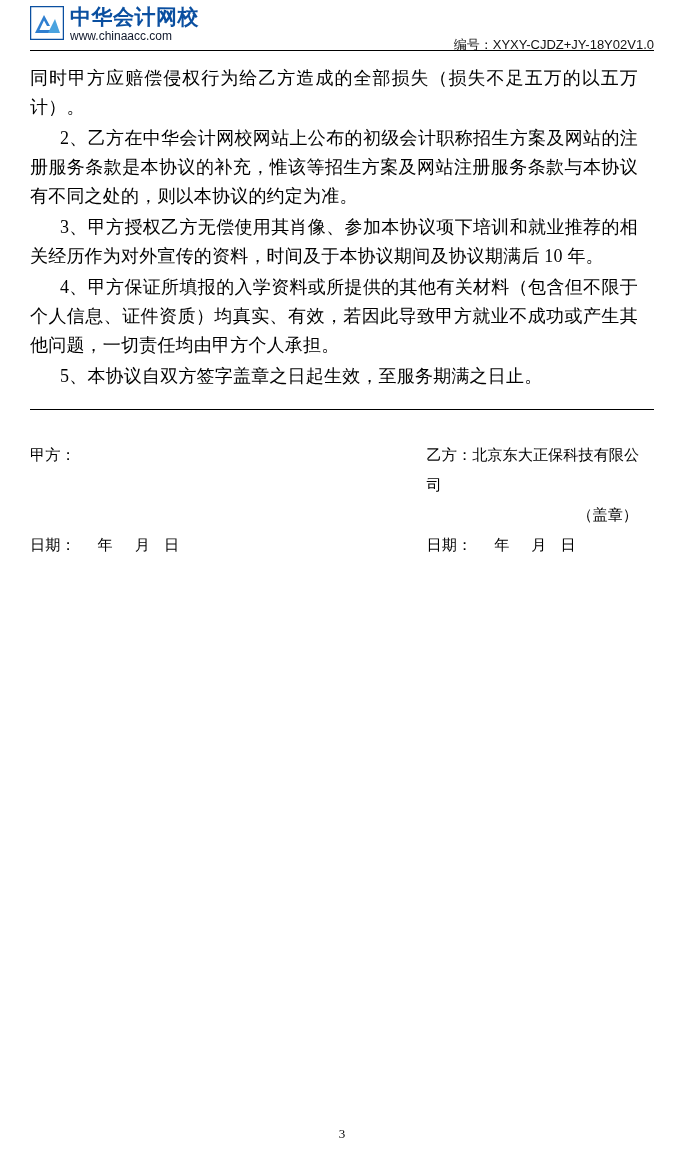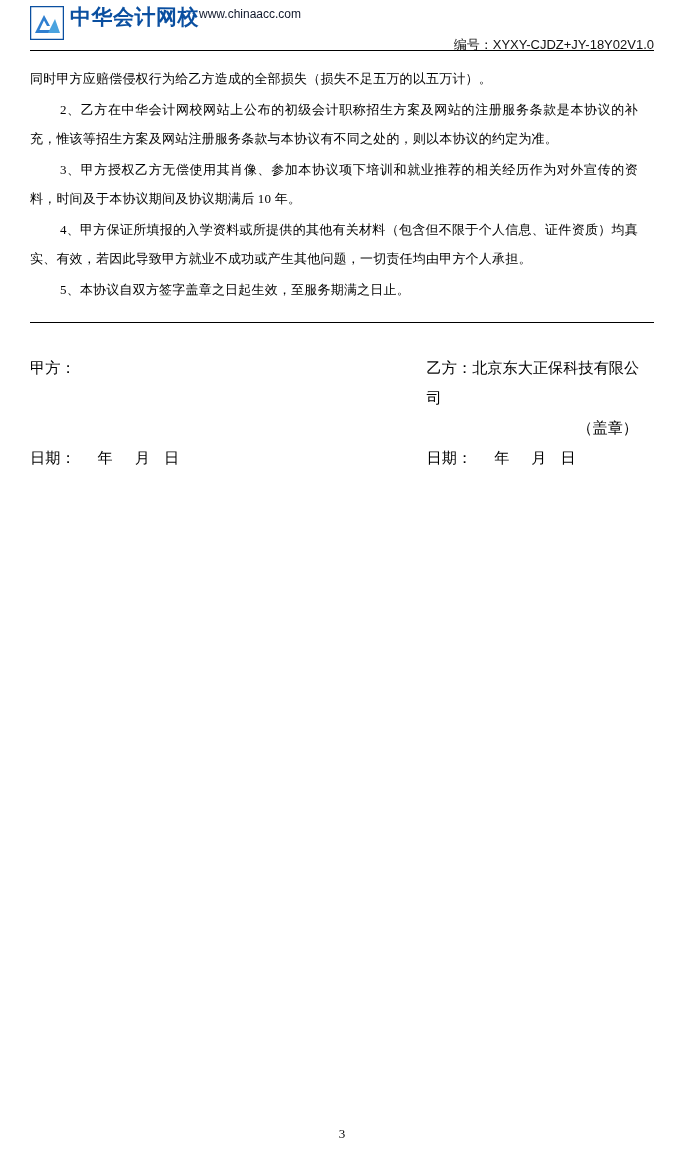--- a/index.html
+++ b/index.html
@@ -37,20 +37,21 @@
     align-items: flex-start;
   }
   .logo-mark {
     width: 34px;
     height: 34px;
     margin-right: 6px;
     flex: none;
   }
   .logo-text {
     display: flex;
+    flex-direction: column;
     justify-content: center;
   }
   .logo-title {
     font-family: "Liberation Sans", "DejaVu Sans", sans-serif;
     font-size: 21px;
     font-weight: bold;
     color: #0a4fa0;
     line-height: 22px;
     letter-spacing: 0.5px;
   }
@@ -81,21 +82,21 @@
     border-bottom: 1px solid #000000;
   }
 
   
   .content {
     margin-top: 12px;
     padding: 0 12px;
   }
   p.para {
     margin: 0 16px 2px 0;
-    font-size: 13px;
+    font-size: 18px;
     line-height: 29px;
     text-align: justify;
     text-justify: inter-ideograph;
     letter-spacing: 0.2px;
   }
   p.indent {
     text-indent: 30px;
   }
   p.noindent {
     text-indent: 0;

